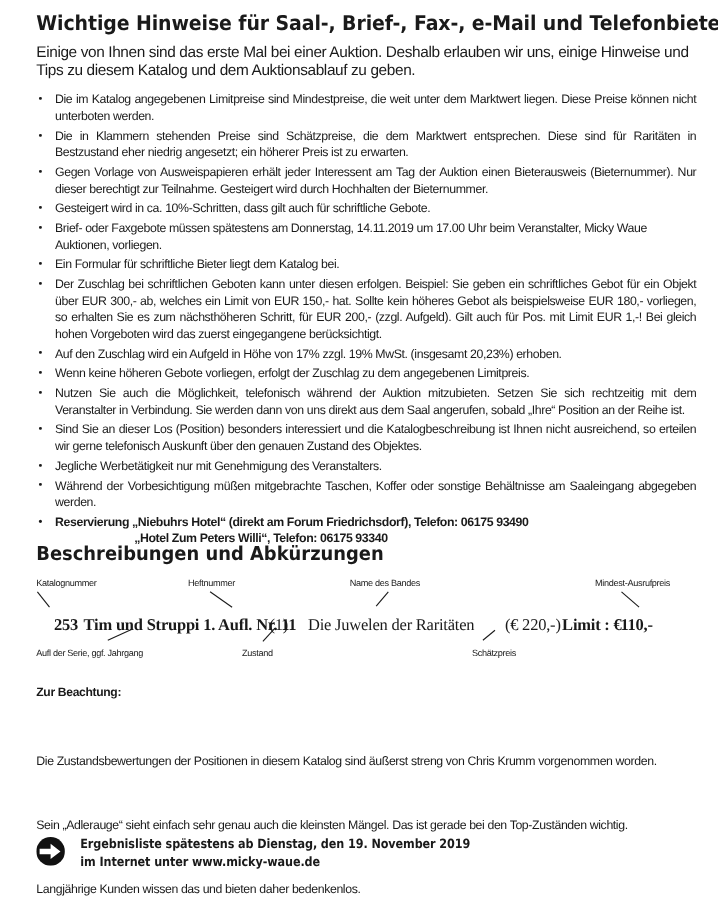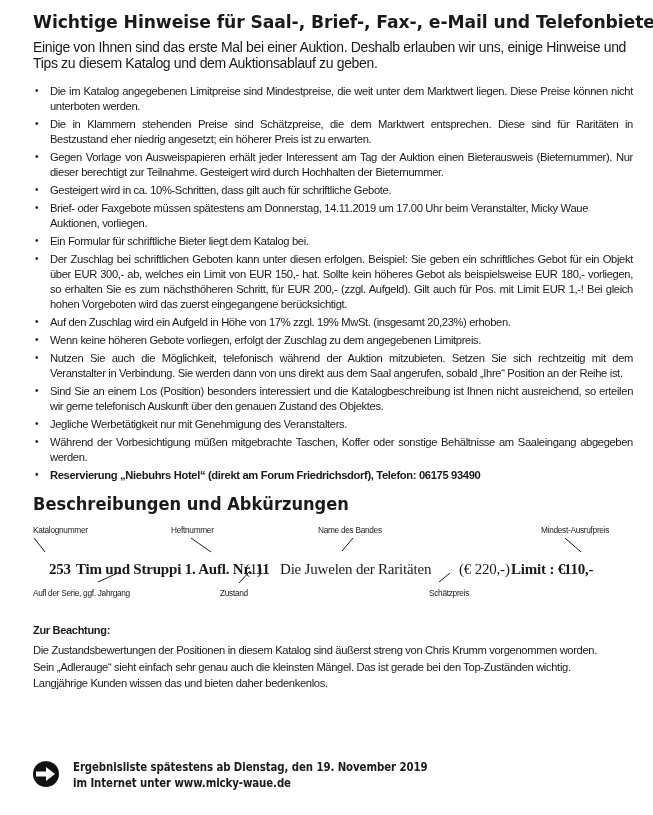--- a/index.html
+++ b/index.html
@@ -35,21 +35,21 @@
     }
     .lbl { font-size: 8.3px; letter-spacing: -0.3px; color: #1a1a1a; }
     .main { font-size: 15px; top: 561px; letter-spacing: -0.2px; font-family: Liberation Serif, serif; }
     .main.b { font-weight: bold; }
     svg.lines { position: absolute; left: 0; top: 0; }
     .note-title { left: 33px; top: 624px; font-size: 11px; font-weight: bold; letter-spacing: -0.3px; }
     .note {
       position: absolute; left: 33px; top: 642px; width: 600px;
       font-size: 11.2px; line-height: 16.5px; letter-spacing: -0.35px;
     }
-    .note div { white-space: nowrap; }
+    .note div { white-space: nowrap; margin-top: 42px; }
     .footer-icon { position: absolute; left: 33px; top: 761px; width: 26px; height: 26px; }
     .footer-text {
       position: absolute; left: 73px; top: 760px; font-size: 11.6px; line-height: 15.5px;
       font-weight: bold; letter-spacing: -0.1px; font-family: "DejaVu Sans", sans-serif;
       transform: scaleX(0.88); transform-origin: left top; white-space: nowrap;
     }
   </style>
 </head>
 <body>
 
@@ -60,24 +60,24 @@
   <li><span class="dot">•</span><span>Die im Katalog angegebenen Limitpreise sind Mindestpreise, die weit unter dem Marktwert liegen. Diese Preise können nicht unterboten werden.</span></li>
   <li><span class="dot">•</span><span>Die in Klammern stehenden Preise sind Schätzpreise, die dem Marktwert entsprechen. Diese sind für Raritäten in Bestzustand eher niedrig angesetzt; ein höherer Preis ist zu erwarten.</span></li>
   <li><span class="dot">•</span><span>Gegen Vorlage von Ausweispapieren erhält jeder Interessent am Tag der Auktion einen Bieterausweis (Bieternummer). Nur dieser berechtigt zur Teilnahme. Gesteigert wird durch Hochhalten der Bieternummer.</span></li>
   <li><span class="dot">•</span><span>Gesteigert wird in ca. 10%-Schritten, dass gilt auch für schriftliche Gebote.</span></li>
   <li class="noj"><span class="dot">•</span><span>Brief- oder Faxgebote müssen spätestens am Donnerstag, </span><b>14.11.2019 um 17.00 Uhr</b><span> beim Veranstalter, Micky Waue Auktionen, vorliegen.</span></li>
   <li><span class="dot">•</span><span>Ein Formular für schriftliche Bieter liegt dem Katalog bei.</span></li>
   <li><span class="dot">•</span><span>Der Zuschlag bei schriftlichen Geboten kann unter diesen erfolgen. Beispiel: Sie geben ein schriftliches Gebot für ein Objekt über EUR 300,- ab, welches ein Limit von EUR 150,- hat. Sollte kein höheres Gebot als beispielsweise EUR 180,- vorliegen, so erhalten Sie es zum nächsthöheren Schritt, für EUR 200,- (zzgl. Aufgeld). Gilt auch für Pos. mit Limit EUR 1,-! Bei gleich hohen Vorgeboten wird das zuerst eingegangene berücksichtigt.</span></li>
   <li><span class="dot">•</span><span>Auf den Zuschlag wird ein Aufgeld in Höhe von 17% zzgl. 19% MwSt. (insgesamt 20,23%) erhoben.</span></li>
   <li><span class="dot">•</span><span>Wenn keine höheren Gebote vorliegen, erfolgt der Zuschlag zu dem angegebenen Limitpreis.</span></li>
   <li><span class="dot">•</span><span>Nutzen Sie auch die Möglichkeit, telefonisch während der Auktion mitzubieten. Setzen Sie sich rechtzeitig mit dem Veranstalter in Verbindung. Sie werden dann von uns direkt aus dem Saal angerufen, sobald „Ihre“ Position an der Reihe ist.</span></li>
-  <li><span class="dot">•</span><span>Sind Sie an einem Los (Position) besonders interessiert und die Katalogbeschreibung ist Ihnen nicht ausreichend, so erteilen wir gerne telefonisch Auskunft über den genauen Zustand des Objektes.</span></li>
+  <li><span class="dot">•</span><span>Sind Sie an dieser Los (Position) besonders interessiert und die Katalogbeschreibung ist Ihnen nicht ausreichend, so erteilen wir gerne telefonisch Auskunft über den genauen Zustand des Objektes.</span></li>
   <li><span class="dot">•</span><span>Jegliche Werbetätigkeit nur mit Genehmigung des Veranstalters.</span></li>
   <li><span class="dot">•</span><span>Während der Vorbesichtigung müßen mitgebrachte Taschen, Koffer oder sonstige Behältnisse am Saaleingang abgegeben werden.</span></li>
-  <li class="noj" style="font-weight:bold;"><span class="dot">•</span><span>Reservierung „Niebuhrs Hotel“ (direkt am Forum Friedrichsdorf), Telefon: 06175 93490</span></li>
+  <li class="noj" style="font-weight:bold;"><span class="dot">•</span><span>Reservierung „Niebuhrs Hotel“ (direkt am Forum Friedrichsdorf), Telefon: 06175 93490</span><span class="res-line2">„Hotel Zum Peters Willi“, Telefon: 06175 93340</span></li>
 </ul>
 
 <div class="abs h2">Beschreibungen und Abkürzungen</div>
 
 <div class="abs lbl" style="left:33px; top:525px;">Katalognummer</div>
 <div class="abs lbl" style="left:171px; top:525px;">Heftnummer</div>
 <div class="abs lbl" style="left:318px; top:525px;">Name des Bandes</div>
 <div class="abs lbl" style="left:541px; top:525px;">Mindest-Ausrufpreis</div>
 
 <div class="abs main b" style="left:49px;">253</div>

